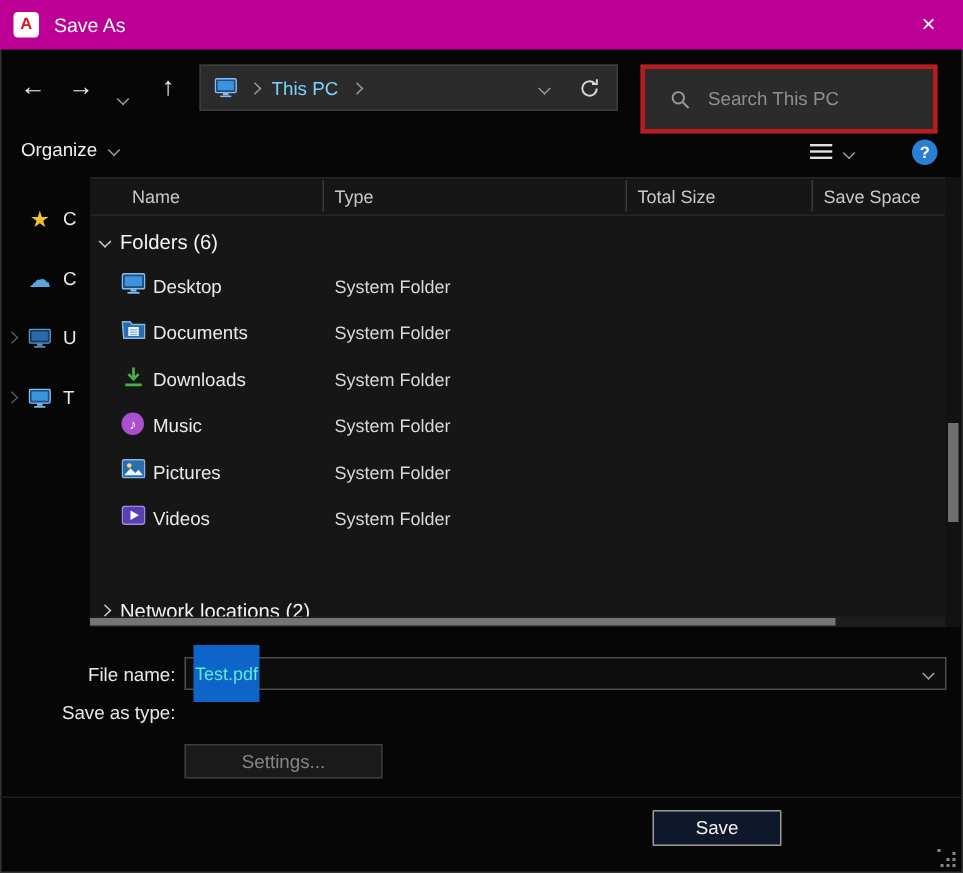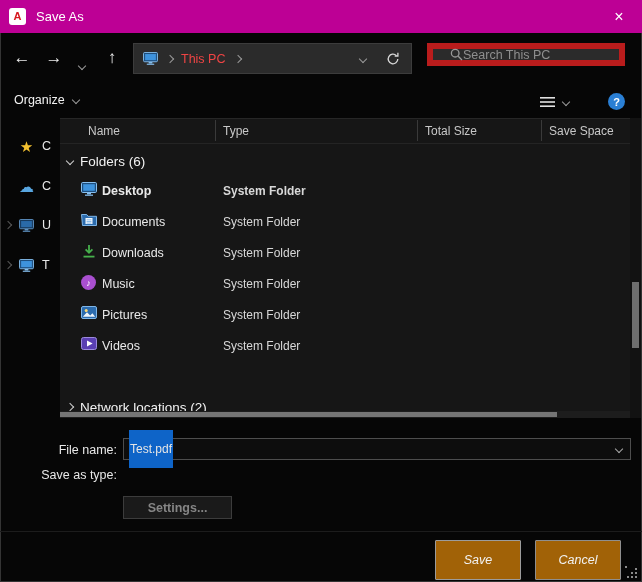--- a/index.html
+++ b/index.html
@@ -22,23 +22,23 @@
   .nav-glyph { position:absolute; height:26px; display:flex; align-items:center; justify-content:center;
                color:#ececec; font-size:17px; }
   .chv { display:inline-block; width:6px; height:6px; border-right:1.4px solid #cfcfcf;
          border-bottom:1.4px solid #cfcfcf; }
   .chv.down  { transform:rotate(45deg); }
   .chv.right { transform:rotate(-45deg); }
   .chv.up    { transform:rotate(225deg); }
   .chv.dim   { border-color:#9a9a9a; }
   .crumbbar { position:absolute; left:133px; top:43px; width:279px; height:31px; background:#2b2b2b;
               border:1px solid #3c3c3c; display:flex; align-items:center; }
-  .crumb-txt { font-size:12.5px; color:#ef4444; }
-  .searchbar { position:absolute; left:427px; top:43px; width:198px; height:23px; background:#2b2b2b;
-               border:6px solid #b91c1c; display:flex; align-items:center; gap:0; padding-left:17px; }
+  .crumb-txt { font-size:12.5px; color:#7dd3fc; }
+  .searchbar { position:absolute; left:427px; top:43px; width:198px; height:46px; background:#2b2b2b;
+               border:3px solid #b91c1c; display:flex; align-items:center; gap:12px; padding-left:17px; }
   .searchbar input { background:transparent; border:none; outline:none; color:#dcdcdc;
                      font-size:12.5px; width:140px; }
   .searchbar input::placeholder { color:#8f8f8f; }
 
   
   .organize { position:absolute; left:14px; top:90px; height:20px; display:flex; align-items:center;
               gap:8px; font-size:12.5px; color:#f2f2f2; }
   .view-icon { position:absolute; left:540px; top:94px; }
   .view-chv  { position:absolute; left:563px; top:99px; }
   .help-btn { position:absolute; left:608px; top:93px; width:17px; height:17px; border-radius:50%;
@@ -78,32 +78,32 @@
   .vscroll { position:absolute; right:1px; top:118px; width:11px; height:300px; background:#121212; z-index:3; }
   .vthumb  { position:absolute; left:2px; top:164px; width:7px; height:66px; background:#6e6e6e; }
 
   
   .field-label { position:absolute; left:0; width:117px; height:21px; display:flex; align-items:center;
                  justify-content:flex-end; font-size:12.5px; color:#e8e8e8; }
   .combo { position:absolute; left:123px; width:508px; height:22px; background:#0d0d0d;
            border:1px solid #4d4d4d; display:flex; align-items:center; padding-left:5px;
            font-size:12px; color:#ececec; }
   .combo .chv { position:absolute; right:8px; border-color:#a8a8a8; }
-  .sel { background:#0e64c8; color:#e5e5e5; padding:12px 1px; }
-  .settings-btn { position:absolute; left:123px; top:496px; width:109px; height:23px; background:#1a1a1a;
+  .sel { background:#0e64c8; color:#5eead4; padding:12px 1px; }
+  .settings-btn { position:absolute; left:123px; top:496px; width:132px; height:23px; background:#1a1a1a;
                   border:1px solid #3c3c3c; color:#858585; font-size:12.5px;
-                  display:flex; align-items:center; justify-content:center;font-weight:bold; }
+                  display:flex; align-items:center; justify-content:center; }
 
   
   .footer-line { position:absolute; left:0; right:0; top:531px; height:1px; background:#1c1c1c; }
   .hide-folders { position:absolute; left:12px; top:545px; height:20px; display:flex; align-items:center;
                   gap:9px; font-size:12.5px; color:#ececec; }
-  .btn { position:absolute; top:540px; width:86px; height:40px; background:#a16207;
+  .btn { position:absolute; top:540px; width:86px; height:24px; background:#0f172a;
          border:1px solid #8f8f8f; color:#f2f2f2; font-size:12.5px; border-radius:1px;
-         display:flex; align-items:center; justify-content:center;font-style:italic; }
+         display:flex; align-items:center; justify-content:center; }
   .btn.save { left:435px; border-color:#9c9c9c; }
   .btn.cancel { left:535px; }
 
   .grip { position:absolute; right:5px; bottom:4px; width:12px; height:12px; }
   .grip::after { content:""; position:absolute; left:0; top:0; width:2px; height:2px; background:#8a8a8a;
                  box-shadow: 10px 2px #8a8a8a, 10px 6px #8a8a8a, 10px 10px #8a8a8a,
                              6px 6px #8a8a8a, 6px 10px #8a8a8a, 2px 10px #8a8a8a; }
 </style>
 </head>
 <body>
@@ -222,21 +222,21 @@
     <div class="col-sep" style="left:155px;"></div>
     <div class="col-sep" style="left:357px;"></div>
     <div class="col-sep" style="left:481px;"></div>
     <div class="hdr-line"></div>
 
     <div class="group-row" style="top:28px;padding-left:12px;">
       <span class="group-chv chv down"></span>
       <span class="group-label">Folders (6)</span>
     </div>
 
-    <div class="file-row" style="top:56px;font-weight:bold;">
+    <div class="file-row" style="top:56px;">
       <span class="ficon">
         <svg width="16" height="14" viewBox="0 0 16 14">
             <rect x="0.5" y="0.5" width="15" height="10" rx="1.2" fill="#1d4e7e" stroke="#86bfef"></rect>
             <rect x="2.2" y="2.2" width="11.6" height="6.6" fill="#3e93dd"></rect>
             <rect x="6" y="10.8" width="4" height="1.6" fill="#86bfef"></rect>
             <rect x="4" y="12.6" width="8" height="1.2" fill="#86bfef"></rect>
           </svg>
       </span>
       <span class="fname">Desktop</span>
       <span class="ftype">System Folder</span>
@@ -321,16 +321,15 @@
     <span class="sel">Test.pdf</span>
     <span class="chv down"></span>
   </div>
 
   <div class="field-label" style="top:464px;">Save as type:</div>
 
   <div class="settings-btn">Settings...</div>
 
   <div class="footer-line"></div>
   <div class="btn save">Save</div>
-  <div class="btn cancel">Cancel</div>
 
   <div class="grip"></div>
 </div>
 
 </body></html>

